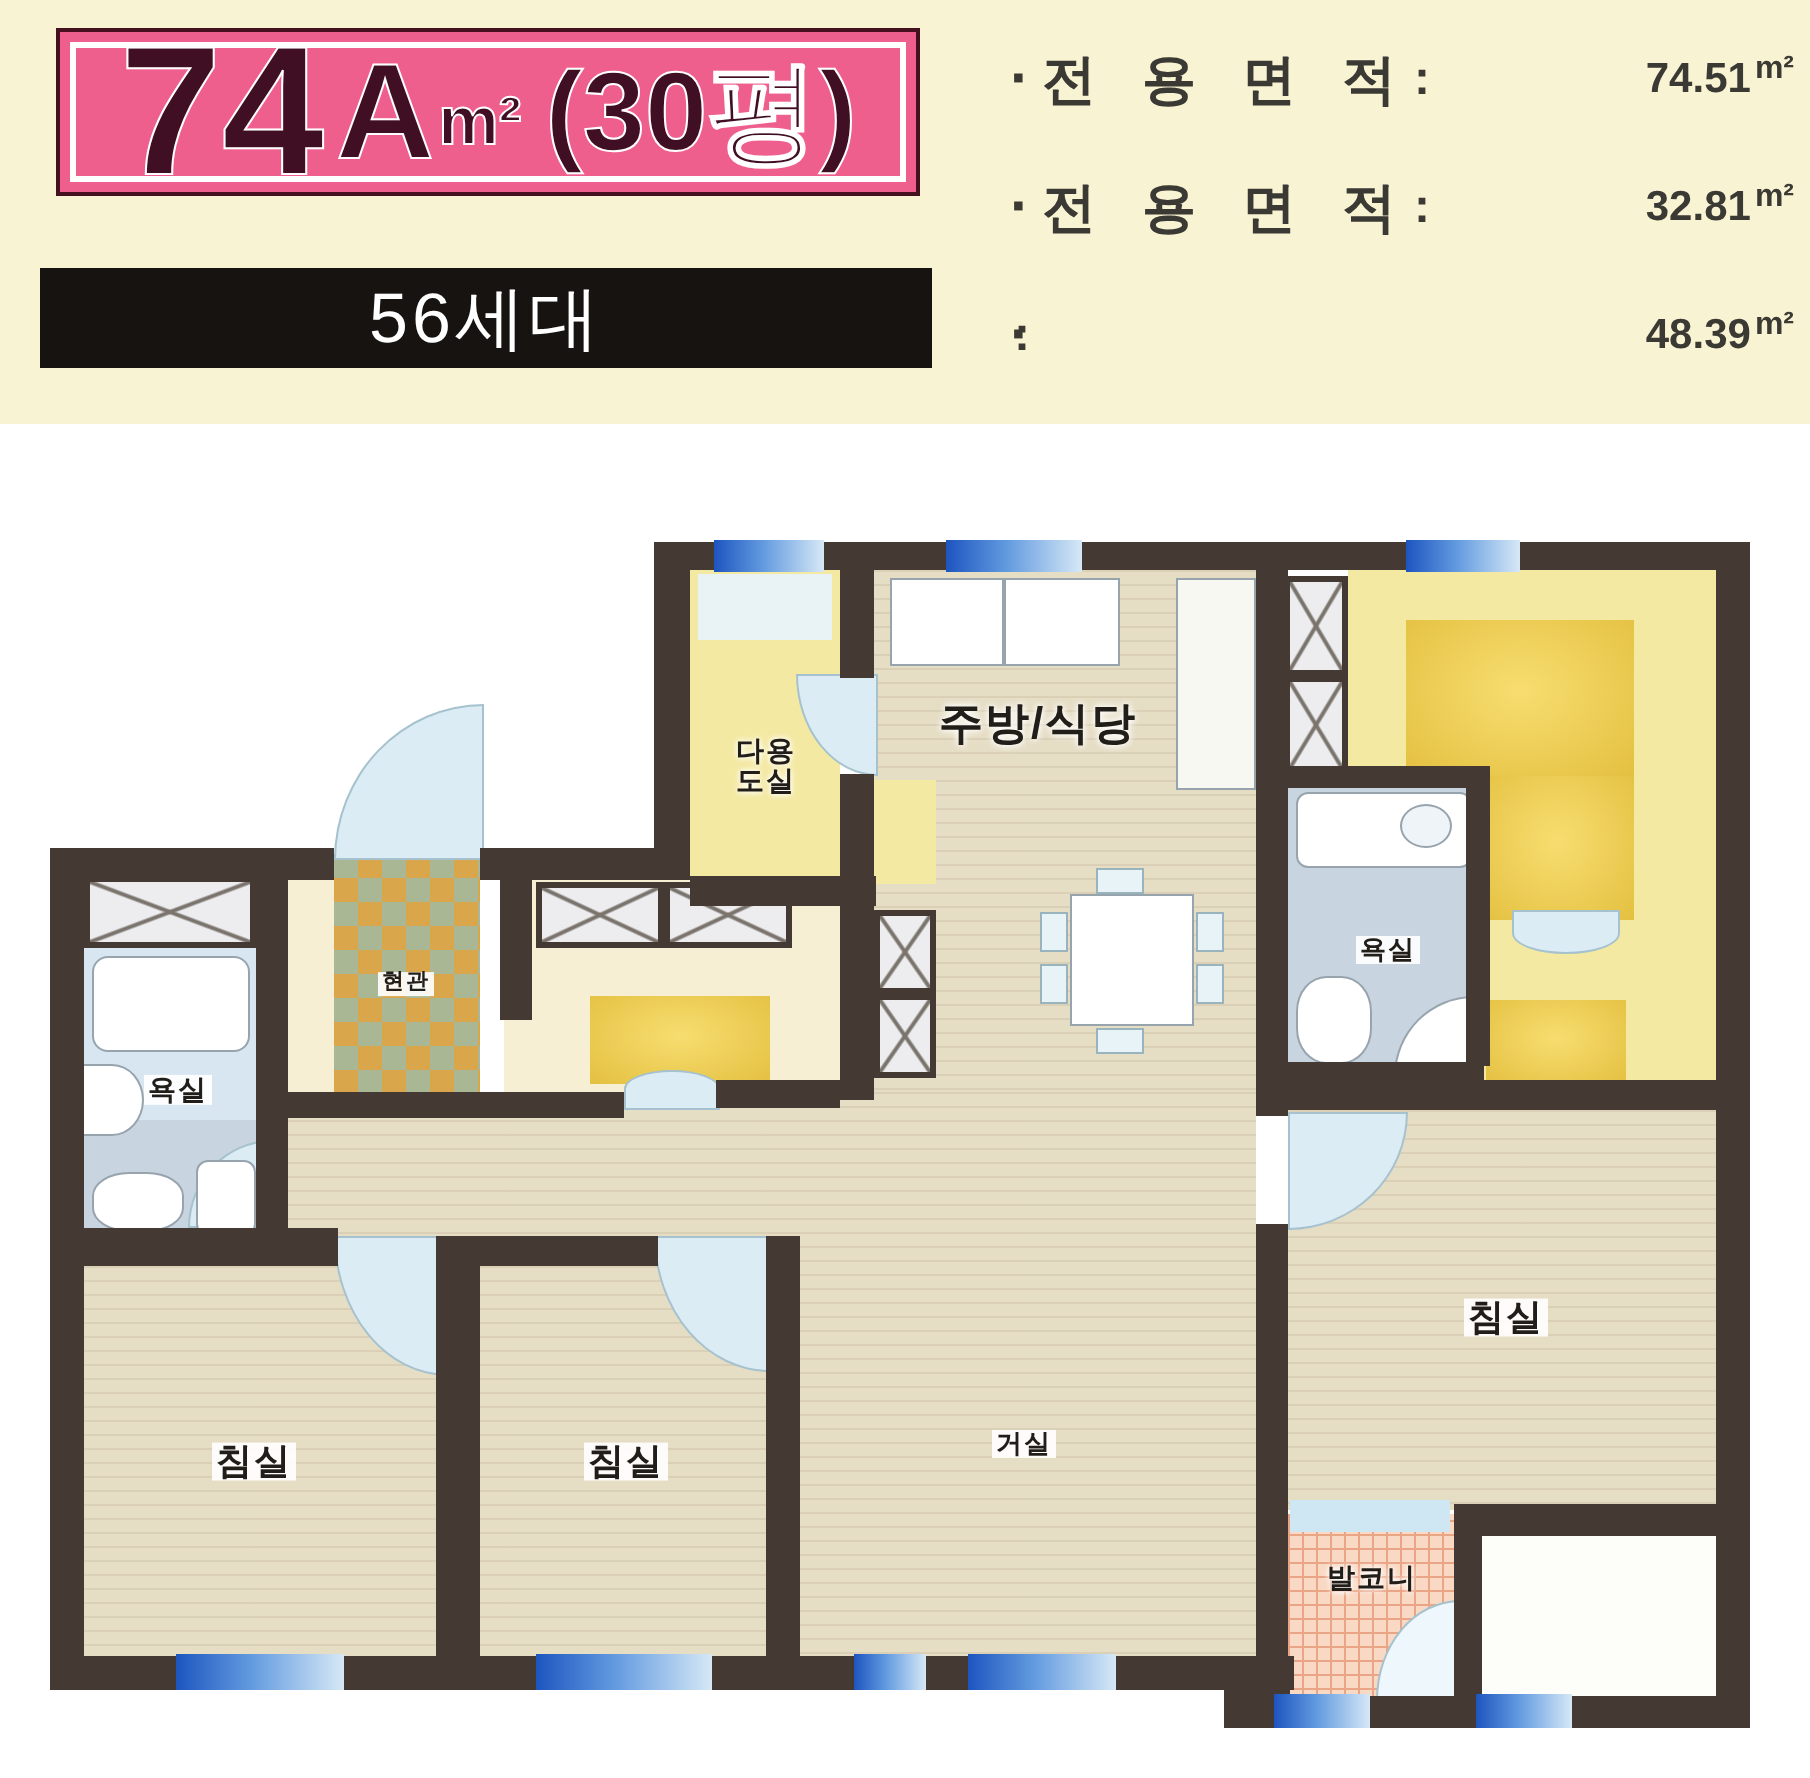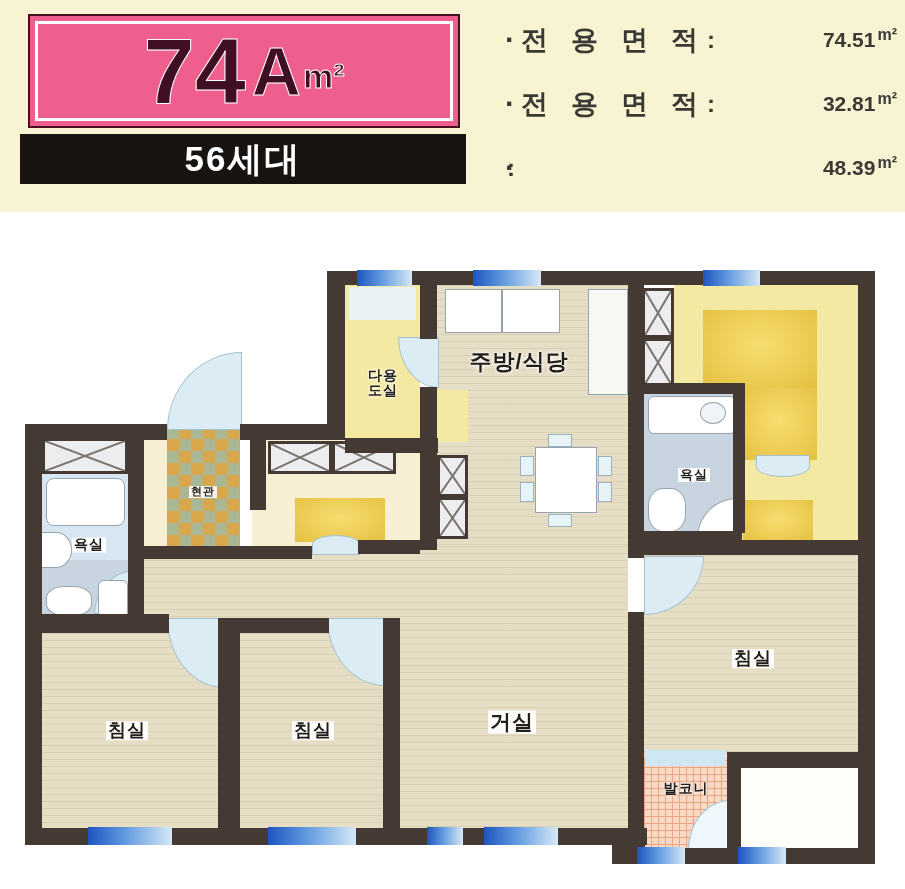--- a/index.html
+++ b/index.html
@@ -29,47 +29,48 @@
 .grid{background-color:var(--balcony);
   background-image:repeating-linear-gradient(0deg,var(--balcony-line) 0 1px,transparent 1px 7px),
                    repeating-linear-gradient(90deg,var(--balcony-line) 0 1px,transparent 1px 7px)}
 .fix{position:absolute;background:#fff;border:1px solid #98a4ad;box-sizing:border-box}
 .chair{position:absolute;background:#e8f3f7;border:1px solid #9ab4bd;box-sizing:border-box}
 .label{position:absolute;transform:translate(-50%,-50%);font-weight:700;color:#211d19;
   background:rgba(255,255,255,.9);padding:0 2px;line-height:1.08;white-space:nowrap;
   text-align:center;letter-spacing:1px}
 .label.wrap{white-space:normal;width:40px;word-break:break-all}
 .header{position:absolute;left:0;top:0;width:905px;height:212px;background:var(--header-bg)}
-.badge{position:absolute;left:28px;top:14px;width:432px;height:114px;background:var(--badge-pink);
+.badge{position:absolute;left:28px;top:14px;width:432px;height:84px;background:var(--badge-pink);
   border:2px solid #46101f;box-sizing:border-box}
 .badge-inner{position:absolute;inset:5px;border:3px solid #fff;display:flex;align-items:center;
   justify-content:center;gap:2px;color:var(--badge-text);font-weight:700;-webkit-text-stroke:1px #fff}
 .badge-num{font-size:92px;line-height:1}
 .badge-type{font-size:68px;line-height:1;margin-left:4px}
 .badge-unit{font-size:34px;line-height:1;align-self:center;margin-top:10px}
 .badge-pyeong{font-size:56px;line-height:1;margin-left:10px}
 .banner{position:absolute;left:20px;top:134px;width:446px;height:50px;background:var(--banner-bg);
-  color:#fff;display:flex;align-items:center;justify-content:center;font-size:35px;font-weight:700;letter-spacing:2px}
+  color:#fff;display:flex;align-items:center;justify-content:center;font-size:35px;font-weight:400;letter-spacing:2px}
 .areas{position:absolute;left:505px;top:8px;width:392px}
 .arow{display:flex;align-items:center;height:64px;color:var(--ink);font-weight:700}
 .abullet{font-size:30px;margin-right:6px}
 .alabel{font-size:27px;letter-spacing:23px;white-space:nowrap}
 .acolon{font-size:24px;margin-left:-14px}
 .aval{font-size:21px;margin-left:auto;letter-spacing:0}
 .aunit{font-size:16px;margin-left:2px;margin-bottom:10px;font-weight:700}
 </style>
 </head>
 <body>
 
 <div class="header">
   <div class="badge">
     <div class="badge-inner">
       <span class="badge-num">74</span>
       <span class="badge-type">A</span>
       <span class="badge-unit">m²</span>
+      <span class="badge-pyeong">(30평)</span>
     </div>
   </div>
   <div class="banner">56세대</div>
   <div class="areas">
     <div class="arow">
       <span class="abullet">·</span>
       <span class="alabel">전용면적</span>
       <span class="acolon">:</span>
       <span class="aval">74.51</span>
       <span class="aunit">m²</span>
@@ -205,15 +206,15 @@
   <div class="win" style="left:738px;top:847px;width:48px;height:17px"></div>
 
   <div class="label wrap" style="left:383px;top:383px;font-size:14px;background:none;text-shadow:0 0 3px #fff,0 0 3px #fff">다용도실</div>
   <div class="label" style="left:519px;top:362px;font-size:22px;background:none;text-shadow:0 0 3px #fff,0 0 4px #fff">주방/식당</div>
   <div class="label" style="left:203px;top:492px;font-size:11px">현관</div>
   <div class="label" style="left:89px;top:545px;font-size:14px">욕실</div>
   <div class="label" style="left:694px;top:475px;font-size:13px">욕실</div>
   <div class="label" style="left:127px;top:731px;font-size:18px">침실</div>
   <div class="label" style="left:313px;top:731px;font-size:18px">침실</div>
   <div class="label" style="left:753px;top:659px;font-size:18px">침실</div>
-  <div class="label" style="left:512px;top:722px;font-size:21px">거실</div>
+  <div class="label" style="left:512px;top:722px;font-size:13px">거실</div>
   <div class="label" style="left:686px;top:789px;font-size:14px;background:none;text-shadow:0 0 3px #fff,0 0 3px #fff">발코니</div>
 </div>
 
 </body></html>

